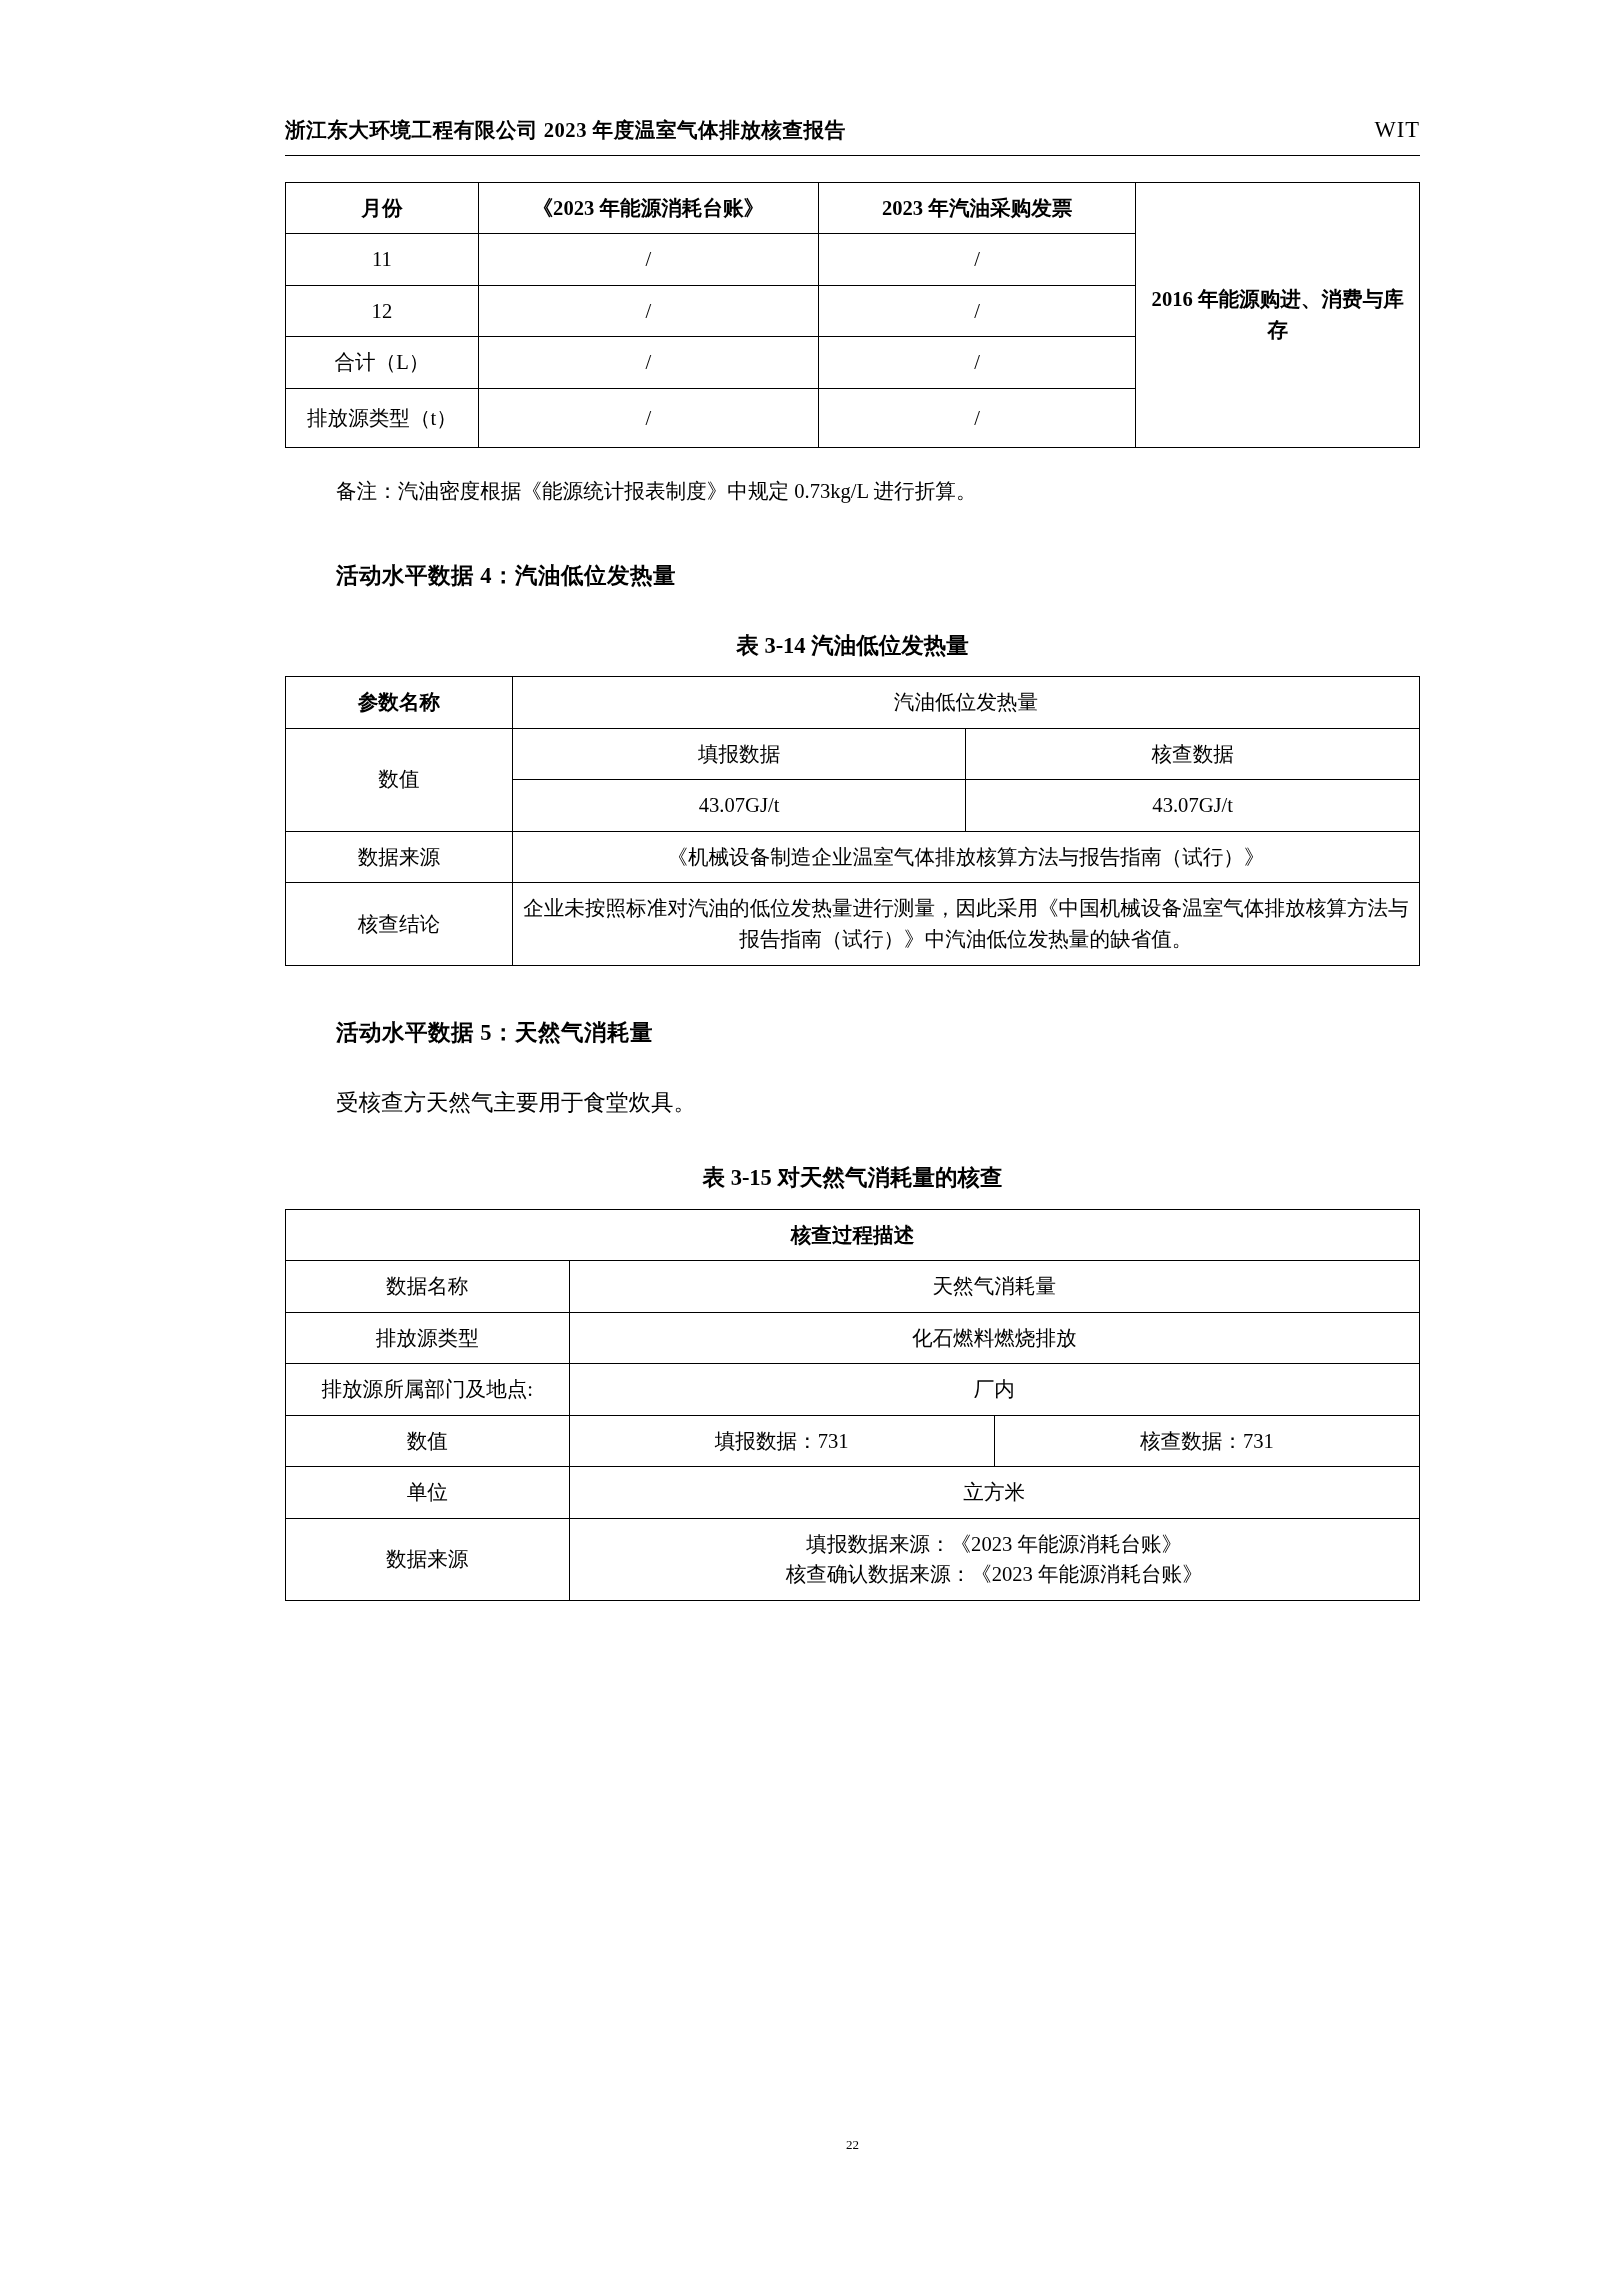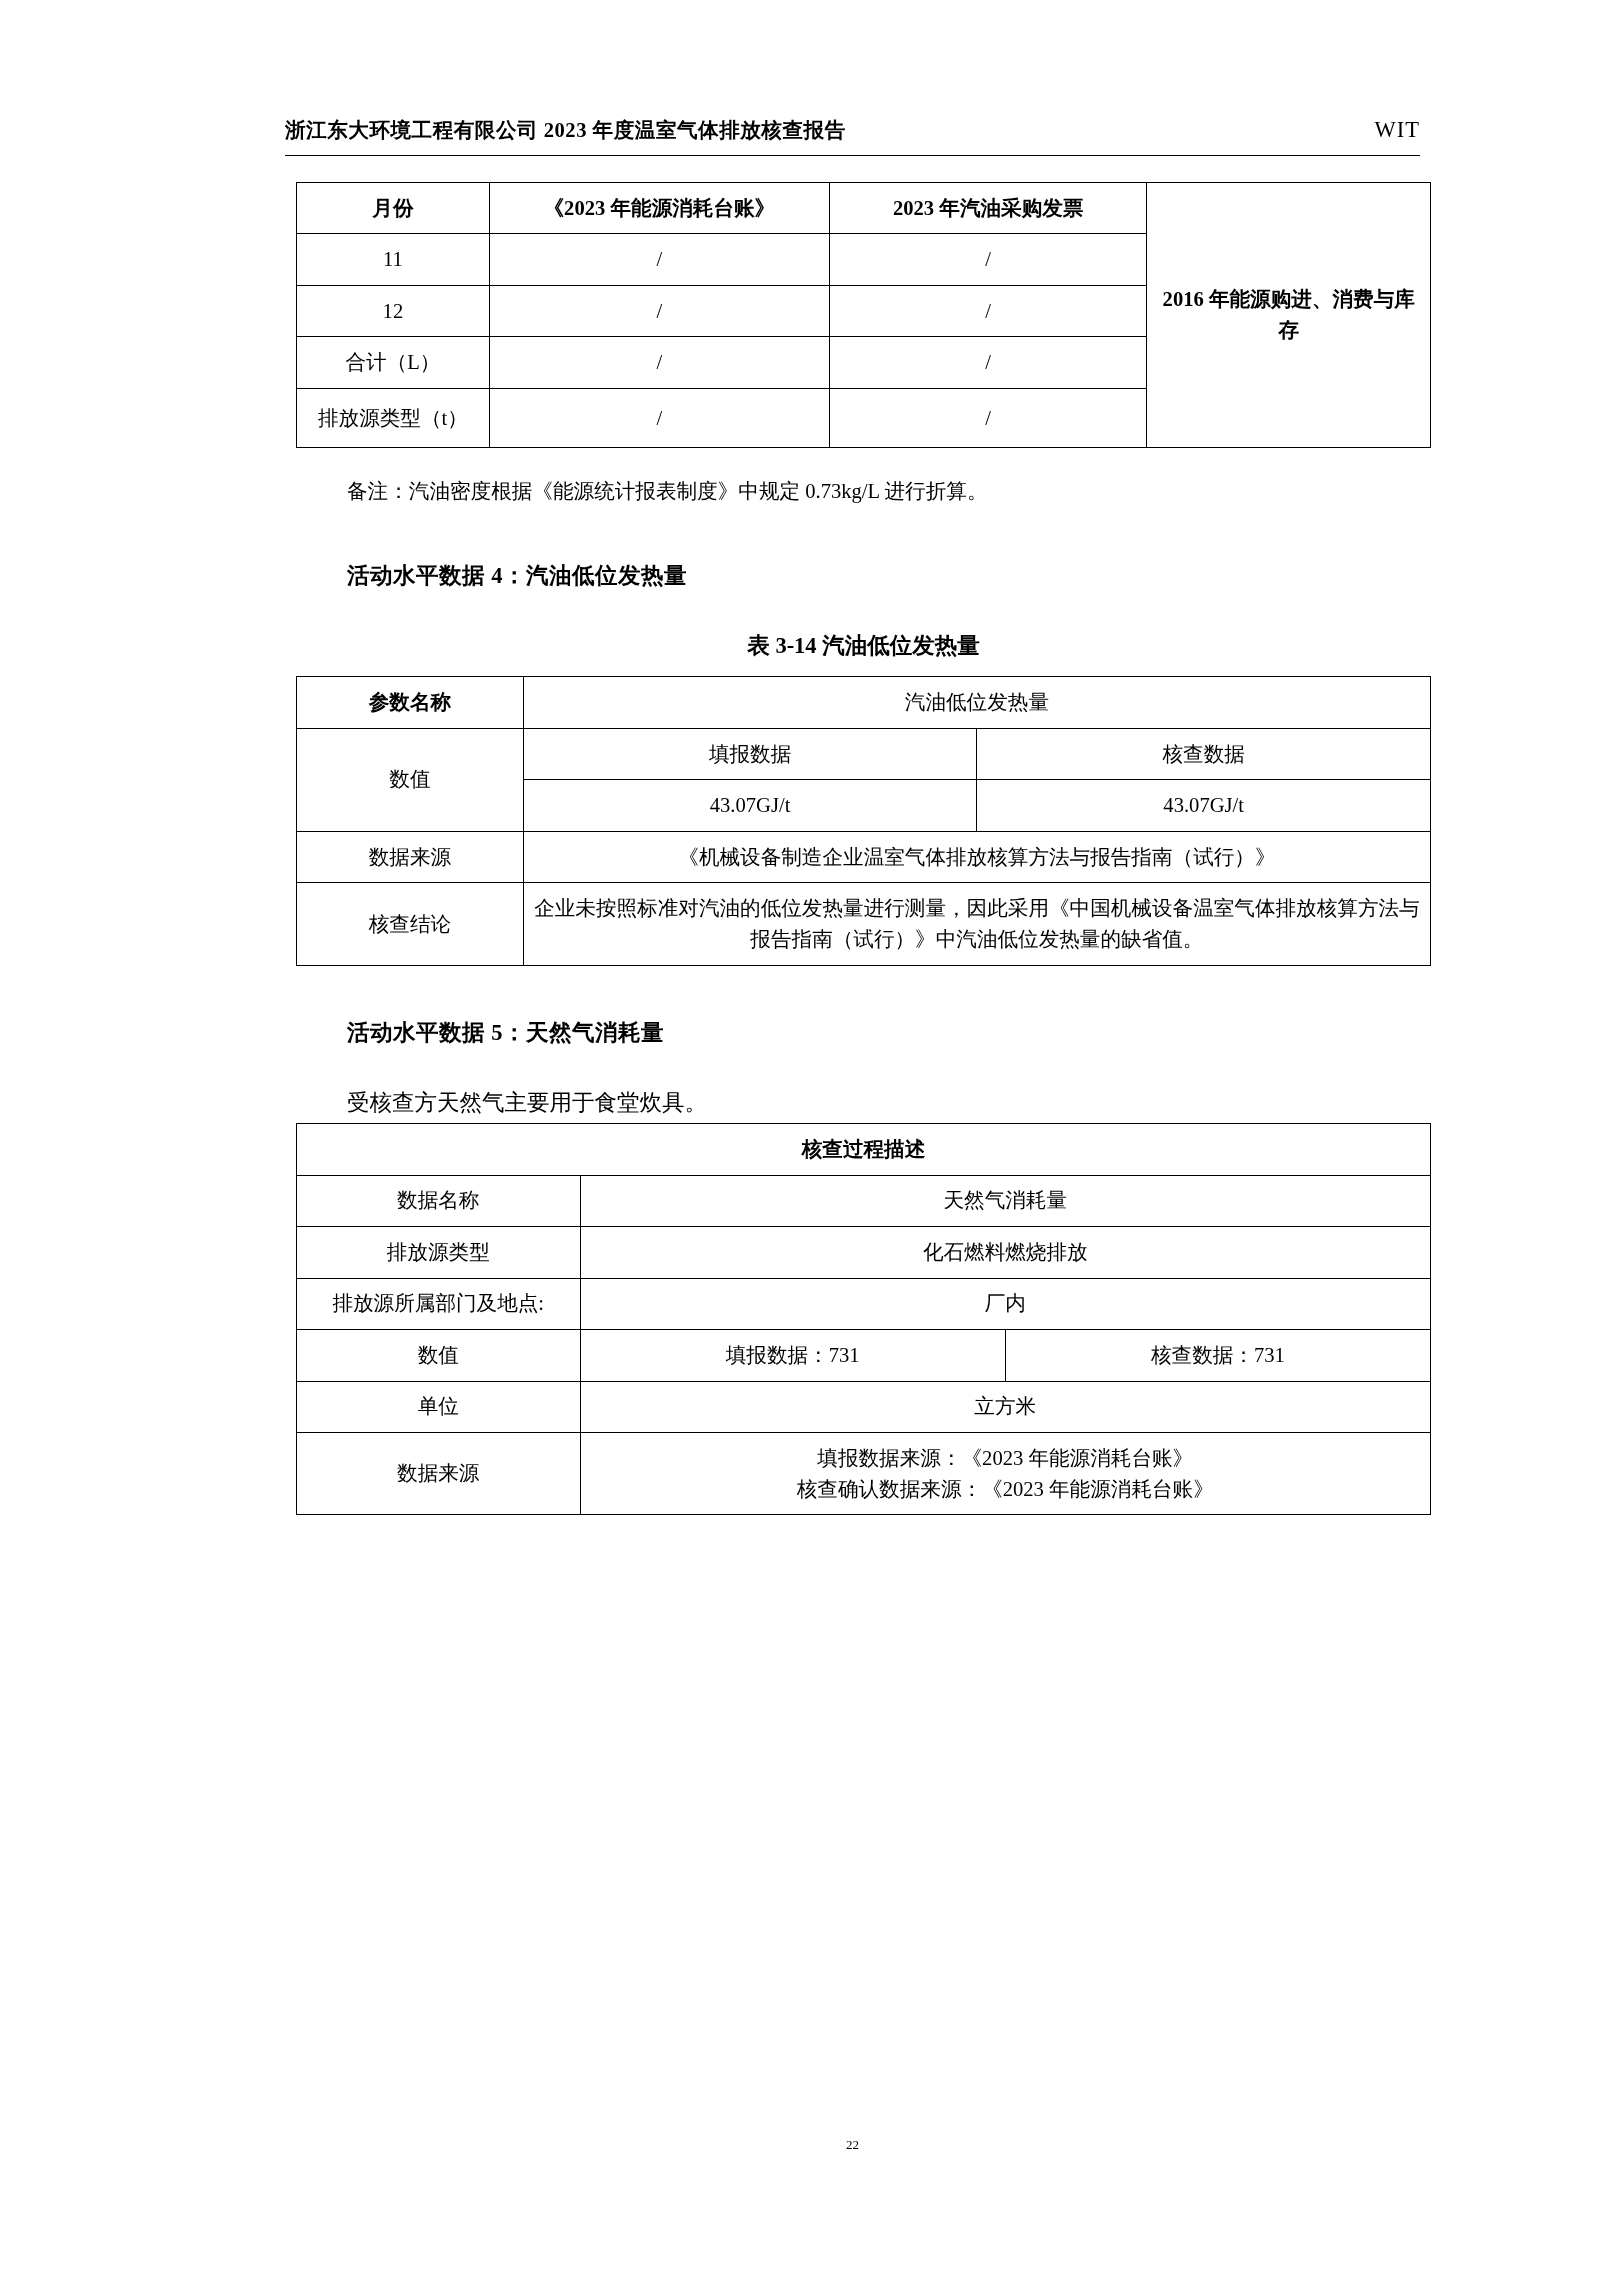--- a/index.html
+++ b/index.html
@@ -48,21 +48,21 @@
     top: 155px;
     left: 243px;
     width: 1135px;
     border-bottom: 1.5px solid #000;
   }
 
   
   .content {
     position: absolute;
     top: 182px;
-    left: 254px;
+    left: 243px;
     width: 1135px;
   }
 
   table.doc {
     border-collapse: collapse;
     width: 100%;
     table-layout: fixed;
   }
   table.doc td, table.doc th {
     border: 1.5px solid #000;
@@ -200,20 +200,21 @@
           <td>核查结论</td>
           <td colspan="2" class="cell-multi">企业未按照标准对汽油的低位发热量进行测量，因此采用《中国机械设备温室气体排放核算方法与报告指南（试行）》中汽油低位发热量的缺省值。</td>
         </tr>
       </tbody>
     </table>
 
     <h3 class="section">活动水平数据 5：天然气消耗量</h3>
 
     <p class="para">受核查方天然气主要用于食堂炊具。</p>
 
+    <div class="tbl-caption">表 3-15  对天然气消耗量的核查</div>
 
     <table class="doc">
       <colgroup>
         <col style="width:25%">
         <col style="width:37.5%">
         <col style="width:37.5%">
       </colgroup>
       <tbody>
         <tr>
           <td colspan="3" class="bold">核查过程描述</td>

